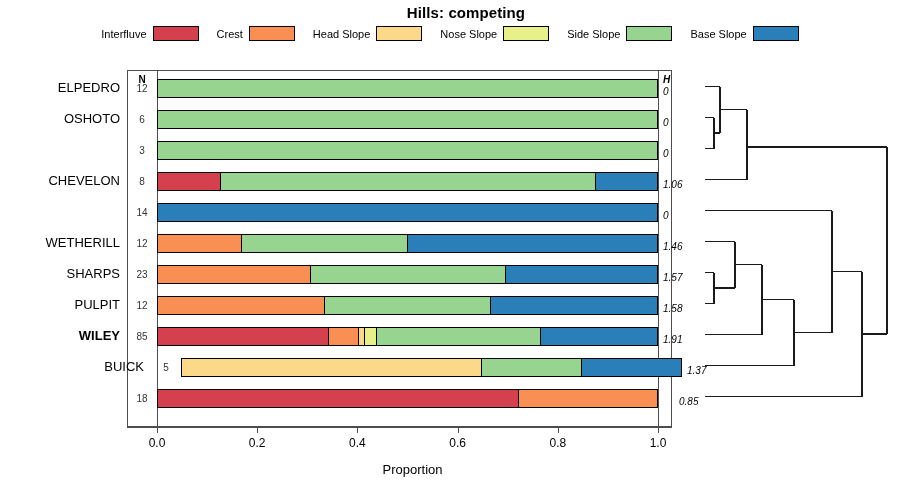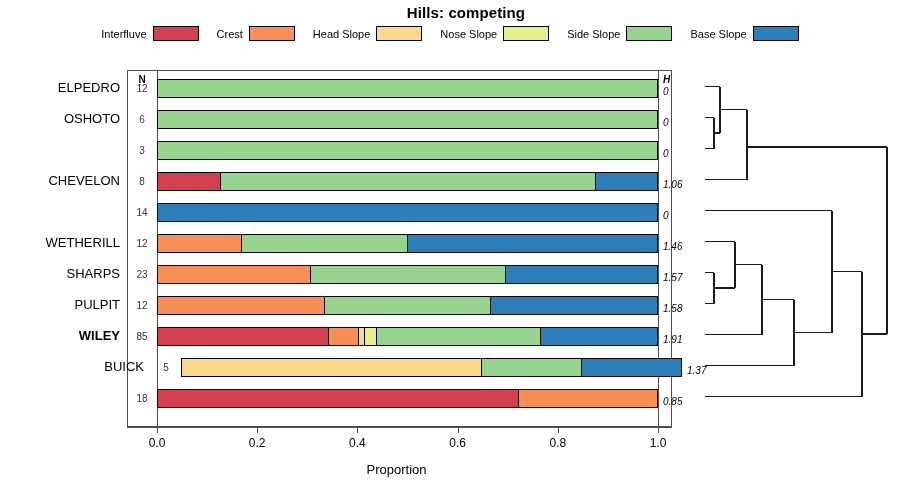--- a/index.html
+++ b/index.html
@@ -76,21 +76,21 @@
 
   
   .axis-line{
     position:absolute;left:127px;top:427px;width:545px;height:1px;background:#4d4d4d;
   }
   .tick{position:absolute;top:427px;width:1px;height:6px;background:#4d4d4d;}
   .tick-label{
     position:absolute;top:436px;font-size:12px;text-align:center;width:40px;
   }
   .axis-title{
-    position:absolute;left:124px;top:462px;width:545px;text-align:center;font-size:13px;
+    position:absolute;left:140px;top:462px;width:545px;text-align:center;font-size:13px;
   }
 
   
   .dendro{position:absolute;left:672px;top:70px;width:228px;height:360px;}
   .dendro svg{display:block;}
 </style>
 </head>
 <body>
 
 <div class="root">
@@ -224,21 +224,21 @@
           <div class="seg" style="flex: 0 0 20%; background: rgb(42, 127, 184);"></div>
         </div>
         <div class="h-value" style="line-height: 40px;">1.37</div>
       </div>
       <div class="row" style="top: 382px;">
         <div class="n-value" style="line-height: 22px; padding-top: 6px;">18</div>
         <div class="bar">
           <div class="seg" style="flex: 0 0 72.2%; background: rgb(213, 64, 79);"></div>
           <div class="seg" style="flex: 0 0 27.8%; background: rgb(249, 143, 82);"></div>
         </div>
-        <div class="h-value" style="line-height: 40px;">0.85</div>
+        <div class="h-value" style="line-height: 40px; margin-left: 16px;">0.85</div>
       </div>
     </div>
 
   <div class="axis-line"></div>
   <div id="ticks">
       <div class="tick" style="left: 157px;"></div>
       <div class="tick-label" style="left: 137px;">0.0</div>
       <div class="tick" style="left: 257.2px;"></div>
       <div class="tick-label" style="left: 237.2px;">0.2</div>
       <div class="tick" style="left: 357.4px;"></div>

